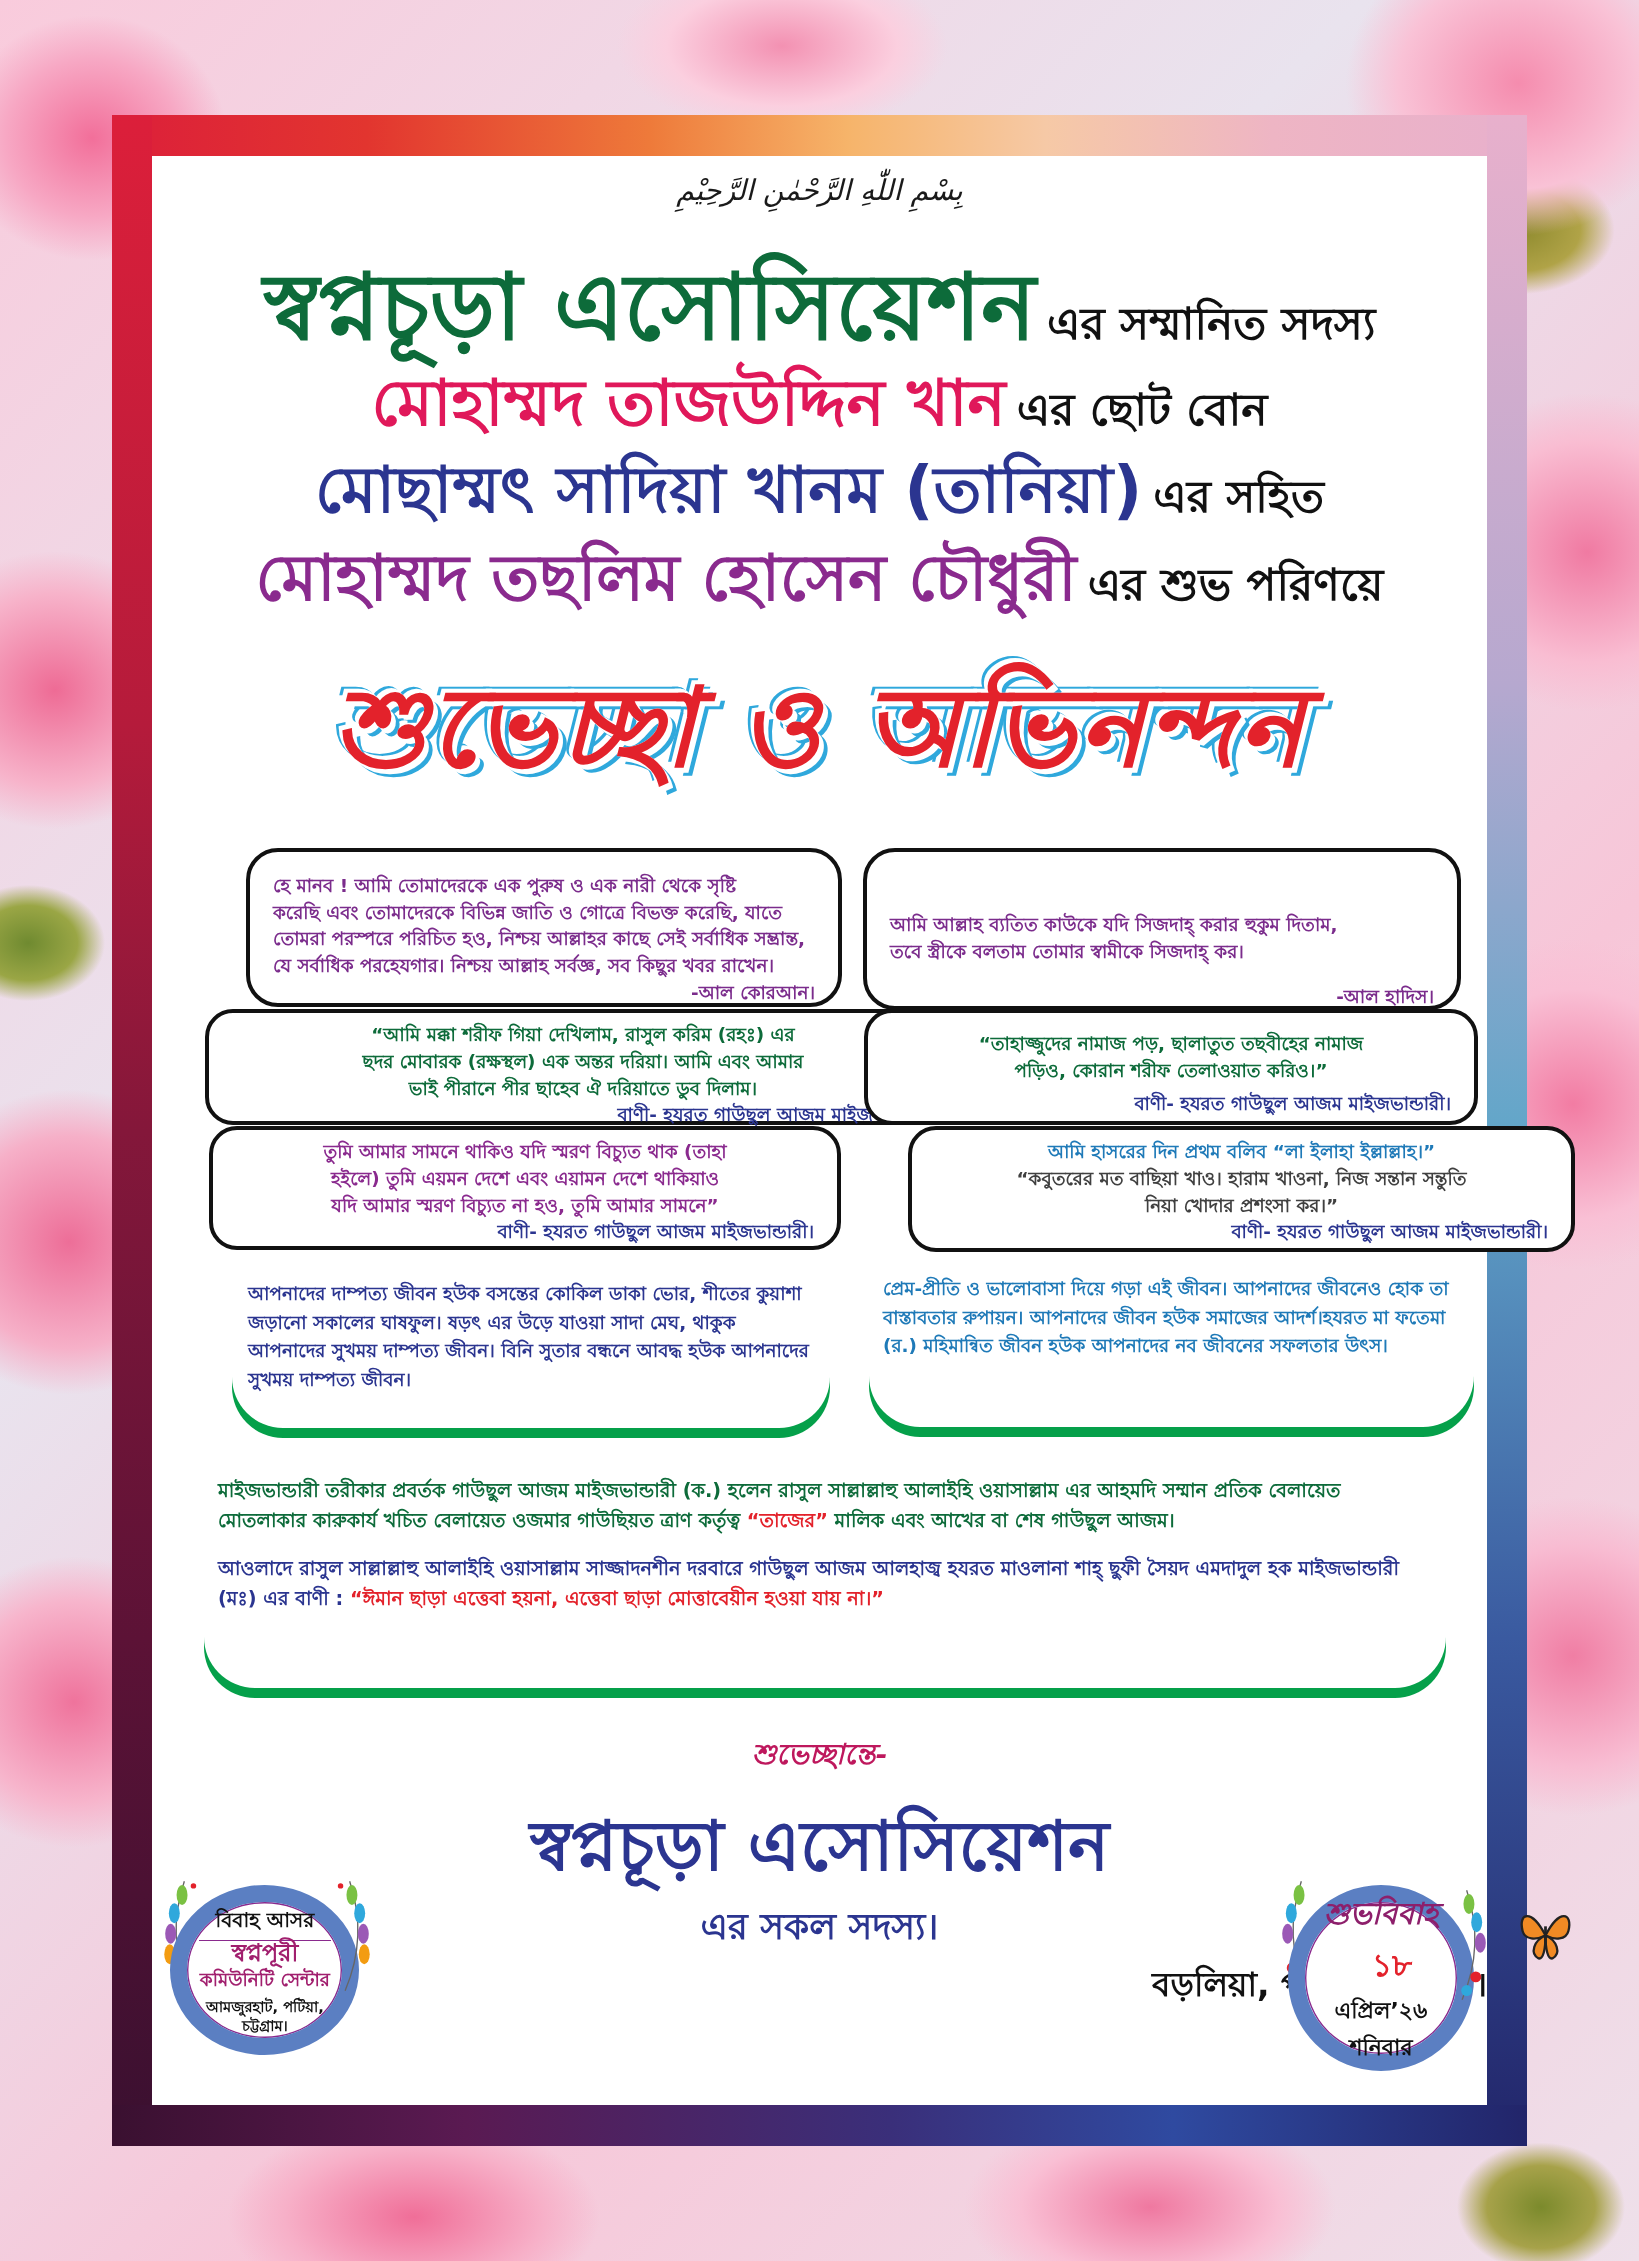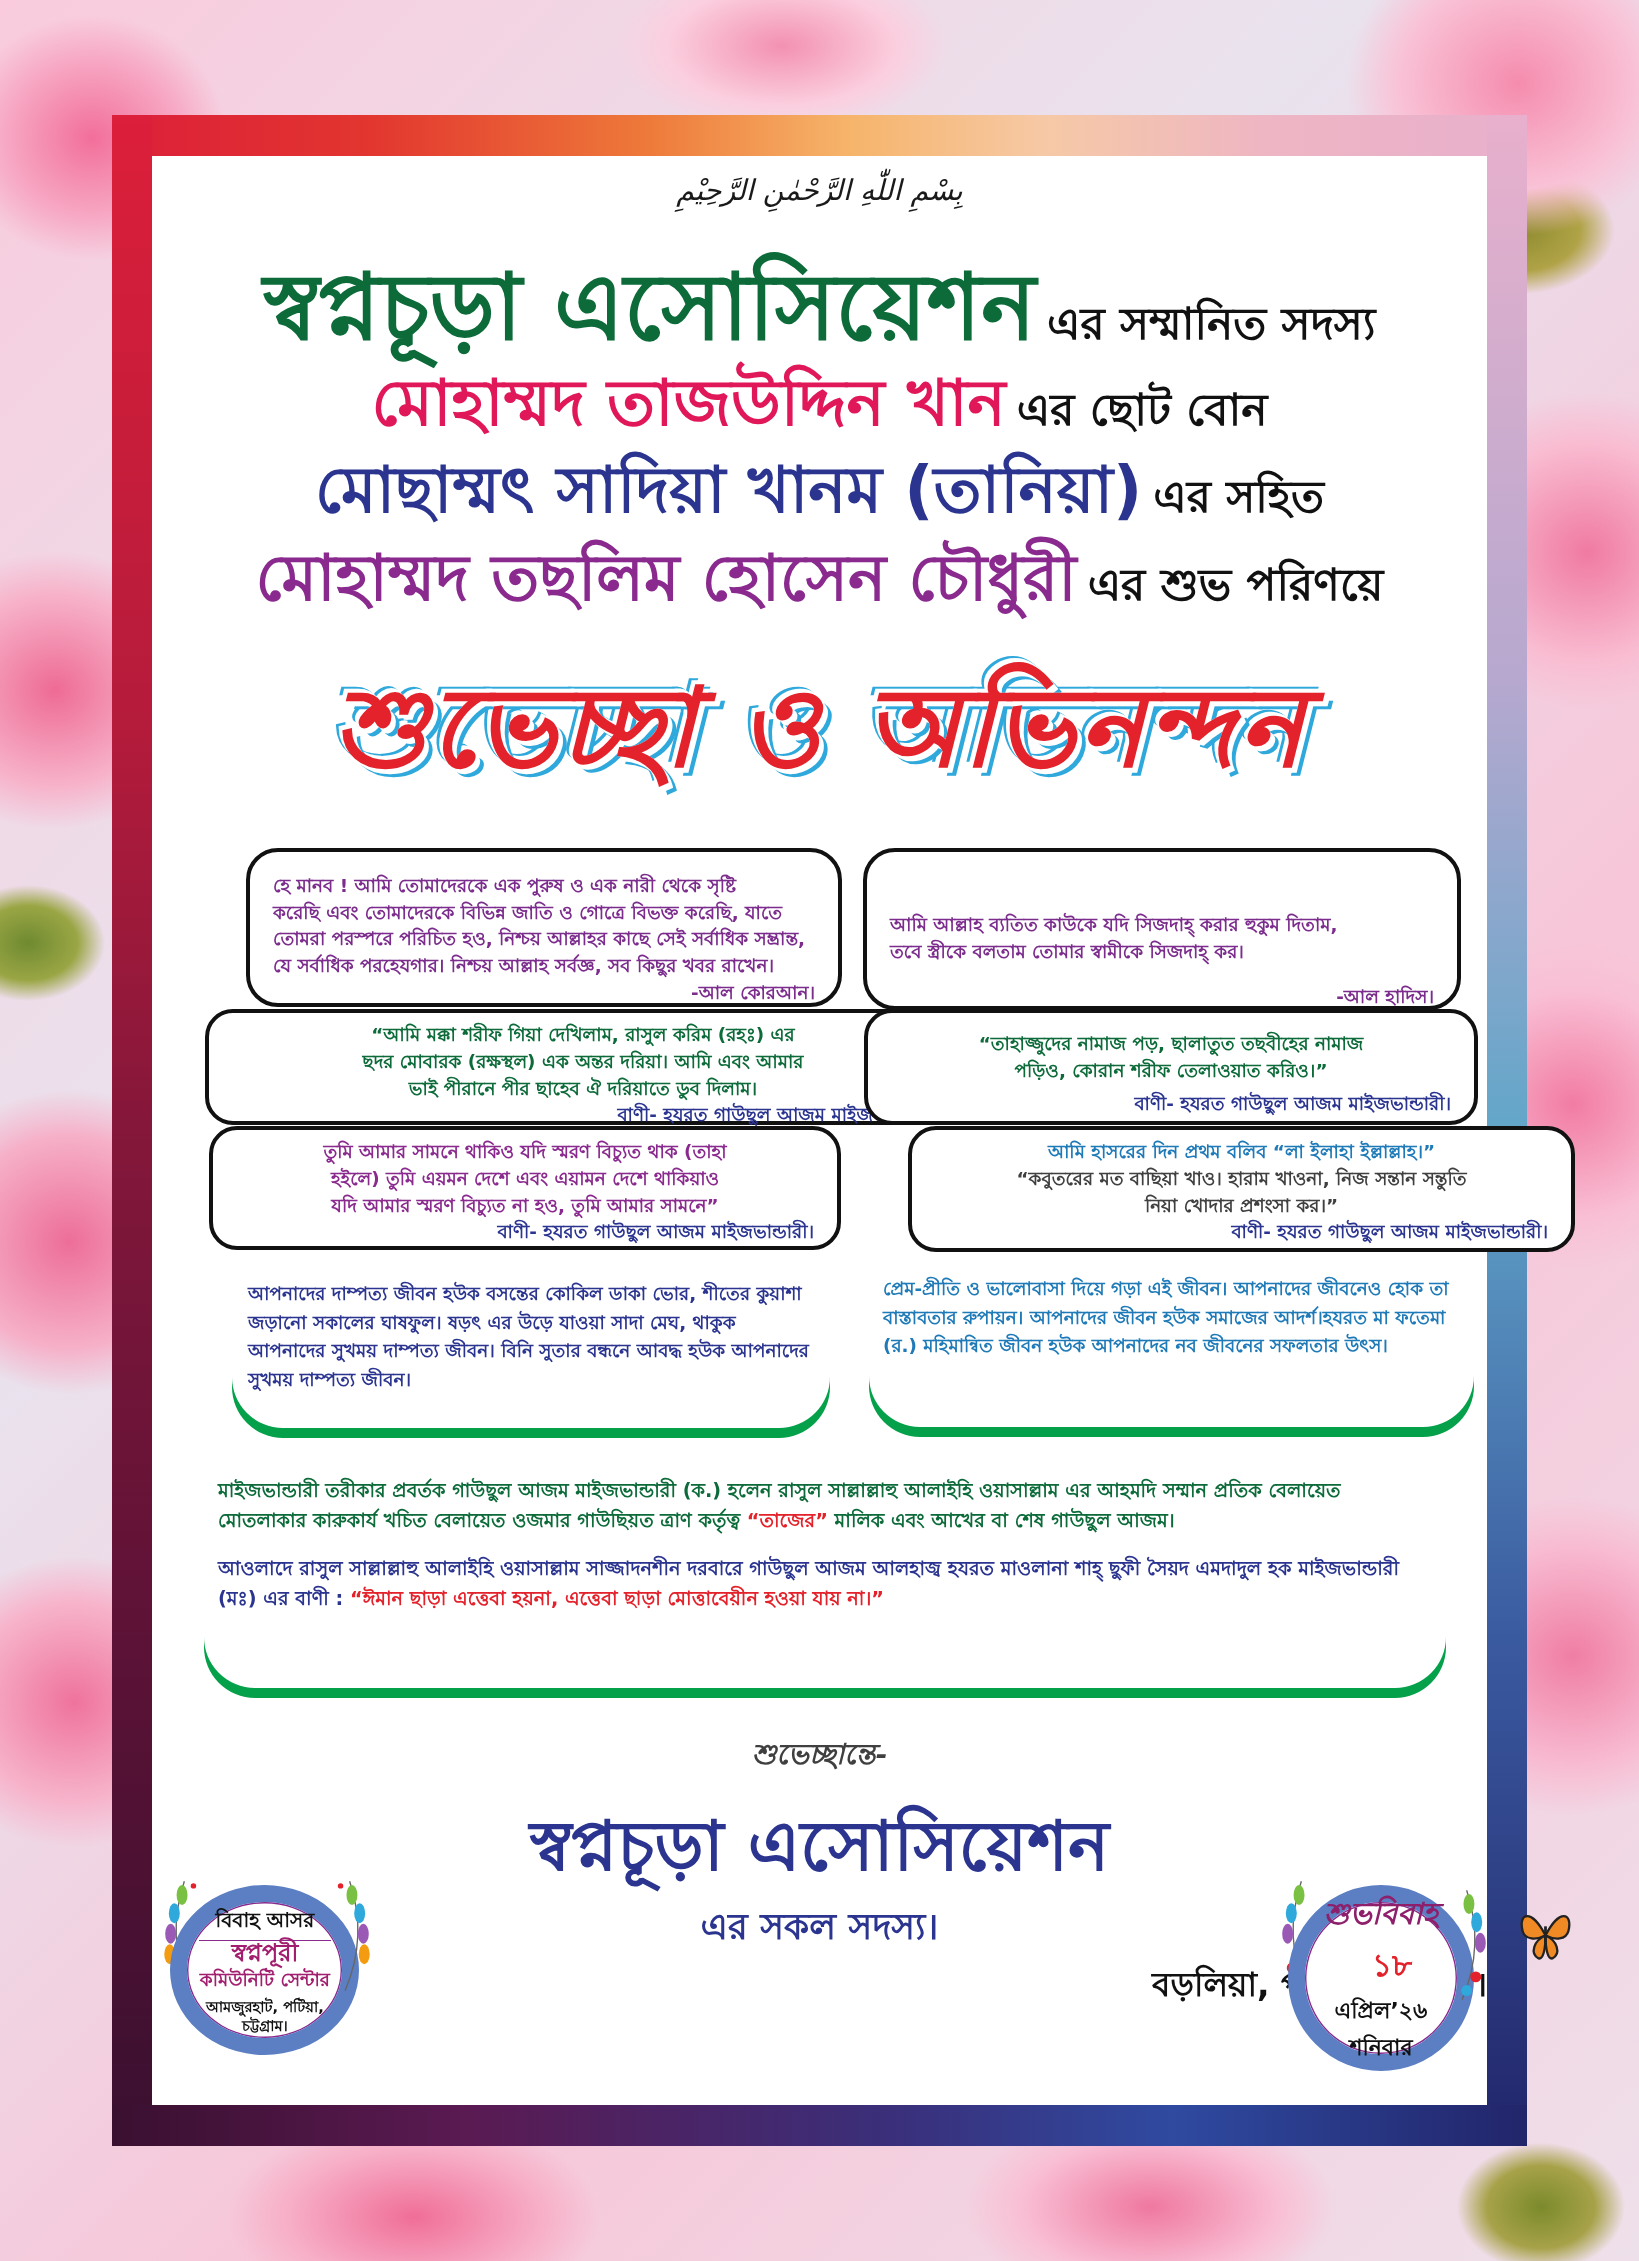--- a/index.html
+++ b/index.html
@@ -115,21 +115,21 @@
   .g1 { left: 80px; top: 1115px; width: 598px; height: 157px; padding: 9.2px 16px; color: #2b3590; font-size: 18.4px; }
   .g2 { left: 717px; top: 1101px; width: 605px; height: 170px; padding: 18.4px 14px; color: #1f7ab8; font-size: 18.4px; }
   .g3 { left: 52px; top: 1297px; width: 1242px; height: 235px; padding: 23px 14px; font-size: 19.3px; }
   .g3 .green { color: #0d6b3a; }
   .g3 .blue { color: #2b3590; }
   .g3 .red { color: #e3222b; }
   .g3 .para2 { margin-top: 18.4px; }
 
   .wish-label {
     position: absolute; left: 0; width: 100%; top: 1577px;
-    text-align: center; color: #404040; font-style: italic; font-weight: bold; font-size: 28.5px;
+    text-align: center; color: #be185d; font-style: italic; font-weight: bold; font-size: 28.5px;
     font-family: "DejaVu Serif", serif;
   }
   .org-name {
     position: absolute; left: 0; width: 100%; top: 1637px;
     text-align: center; color: #2b3590; font-weight: bold; font-size: 69px;
   }
   .org-sub {
     position: absolute; left: 0; width: 100%; top: 1743px;
     text-align: center; color: #2b3590; font-weight: bold; font-size: 36px;
   }

